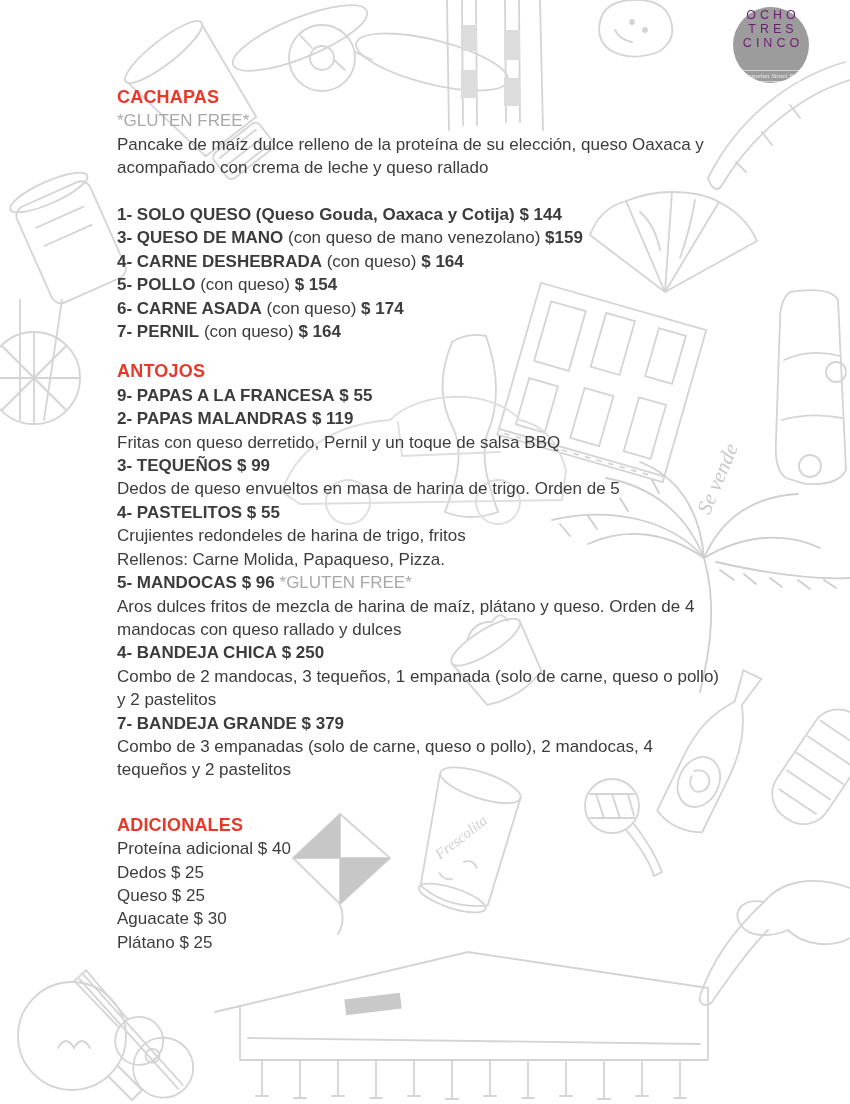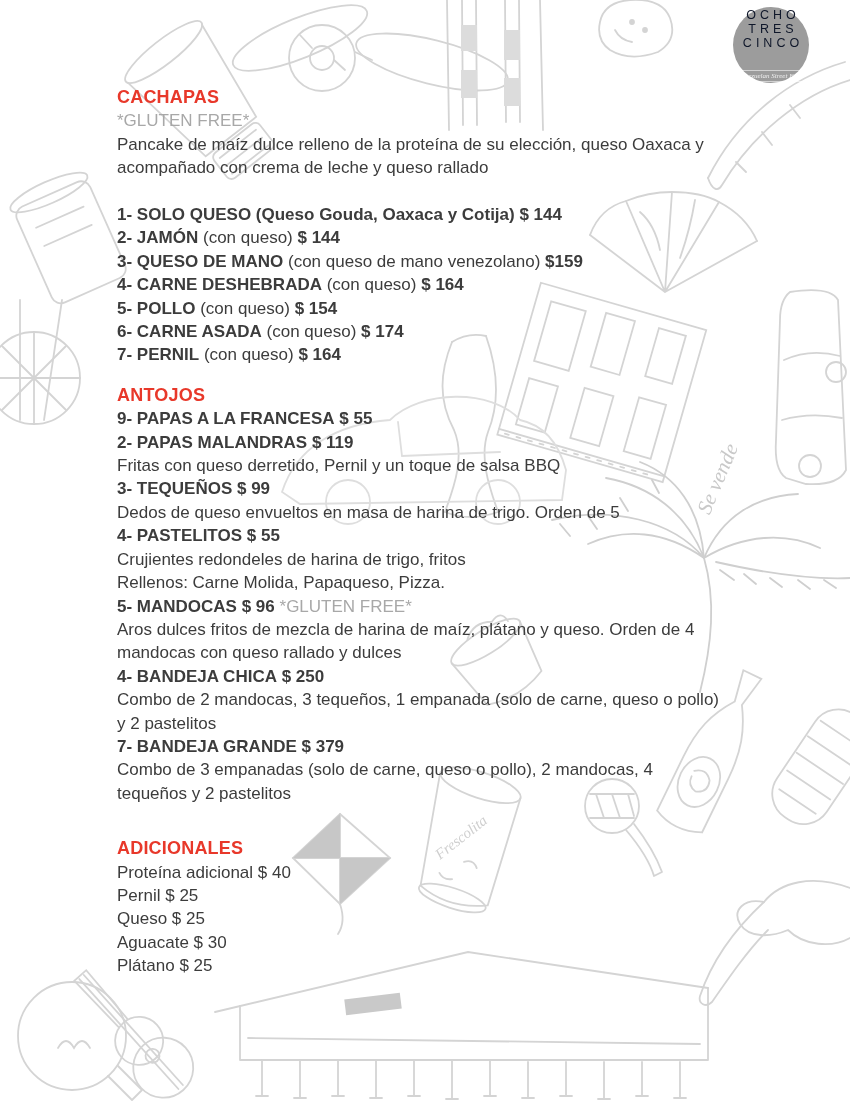--- a/index.html
+++ b/index.html
@@ -21,21 +21,21 @@
   svg.bg{position:absolute;left:0;top:0;pointer-events:none;}
   .bg *{vector-effect:non-scaling-stroke;}
 
   
   .logo{
     position:absolute;left:733px;top:7px;width:76px;height:76px;border-radius:50%;
     background:var(--logo-bg);display:flex;flex-direction:column;align-items:center;
     justify-content:center;text-align:center;
   }
   .logo-word{
-    color:#0f172a;font-size:12.5px;line-height:14px;letter-spacing:4px;
+    color:#701a75;font-size:12.5px;line-height:14px;letter-spacing:4px;
     font-weight:400;margin-left:4px;
   }
   .logo-script{
     color:rgba(255,255,255,.85);font-family:"Liberation Serif",serif;
     font-style:italic;font-size:7px;line-height:8px;margin-top:20px;
     border-top:1px solid rgba(255,255,255,.55);
     border-bottom:1px solid rgba(255,255,255,.55);
     padding:1px 2px;
   }
 
@@ -234,23 +234,20 @@
         <section class="menu-section">
           <h2 class="section-title">CACHAPAS</h2>
           <div class="gluten-note">*GLUTEN FREE*</div>
           <div class="intro-line">Pancake de maíz dulce relleno de la proteína de su elección, queso Oaxaca y</div>
           <div class="intro-line">acompañado con crema de leche y queso rallado</div>
           <div class="items items-gap">
             <div class="menu-item">
               <div class="item-line"><span class="item-name">1- SOLO QUESO (Queso Gouda, Oaxaca y Cotija)</span> <span class="item-price">$ 144</span></div>
             </div>
             <div class="menu-item">
-              <div class="item-line"><span class="item-name">2- JAMÓN</span> <span class="item-detail">(con queso)</span> <span class="item-price">$ 144</span></div>
-            </div>
-            <div class="menu-item">
               <div class="item-line"><span class="item-name">3- QUESO DE MANO</span> <span class="item-detail">(con queso de mano venezolano)</span> <span class="item-price">$159</span></div>
             </div>
             <div class="menu-item">
               <div class="item-line"><span class="item-name">4- CARNE DESHEBRADA</span> <span class="item-detail">(con queso)</span> <span class="item-price">$ 164</span></div>
             </div>
             <div class="menu-item">
               <div class="item-line"><span class="item-name">5- POLLO</span> <span class="item-detail">(con queso)</span> <span class="item-price">$ 154</span></div>
             </div>
             <div class="menu-item">
               <div class="item-line"><span class="item-name">6- CARNE ASADA</span> <span class="item-detail">(con queso)</span> <span class="item-price">$ 174</span></div>
@@ -296,21 +293,21 @@
             </div>
           </div>
         </section>
         <section class="menu-section plain">
           <h2 class="section-title">ADICIONALES</h2>
           <div class="items">
             <div class="menu-item">
               <div class="item-line"><span class="item-name">Proteína adicional</span> <span class="item-price">$ 40</span></div>
             </div>
             <div class="menu-item">
-              <div class="item-line"><span class="item-name">Pernil</span> <span class="item-price">$ 25</span></div>
+              <div class="item-line"><span class="item-name">Dedos</span> <span class="item-price">$ 25</span></div>
             </div>
             <div class="menu-item">
               <div class="item-line"><span class="item-name">Queso</span> <span class="item-price">$ 25</span></div>
             </div>
             <div class="menu-item">
               <div class="item-line"><span class="item-name">Aguacate</span> <span class="item-price">$ 30</span></div>
             </div>
             <div class="menu-item">
               <div class="item-line"><span class="item-name">Plátano</span> <span class="item-price">$ 25</span></div>
             </div>

